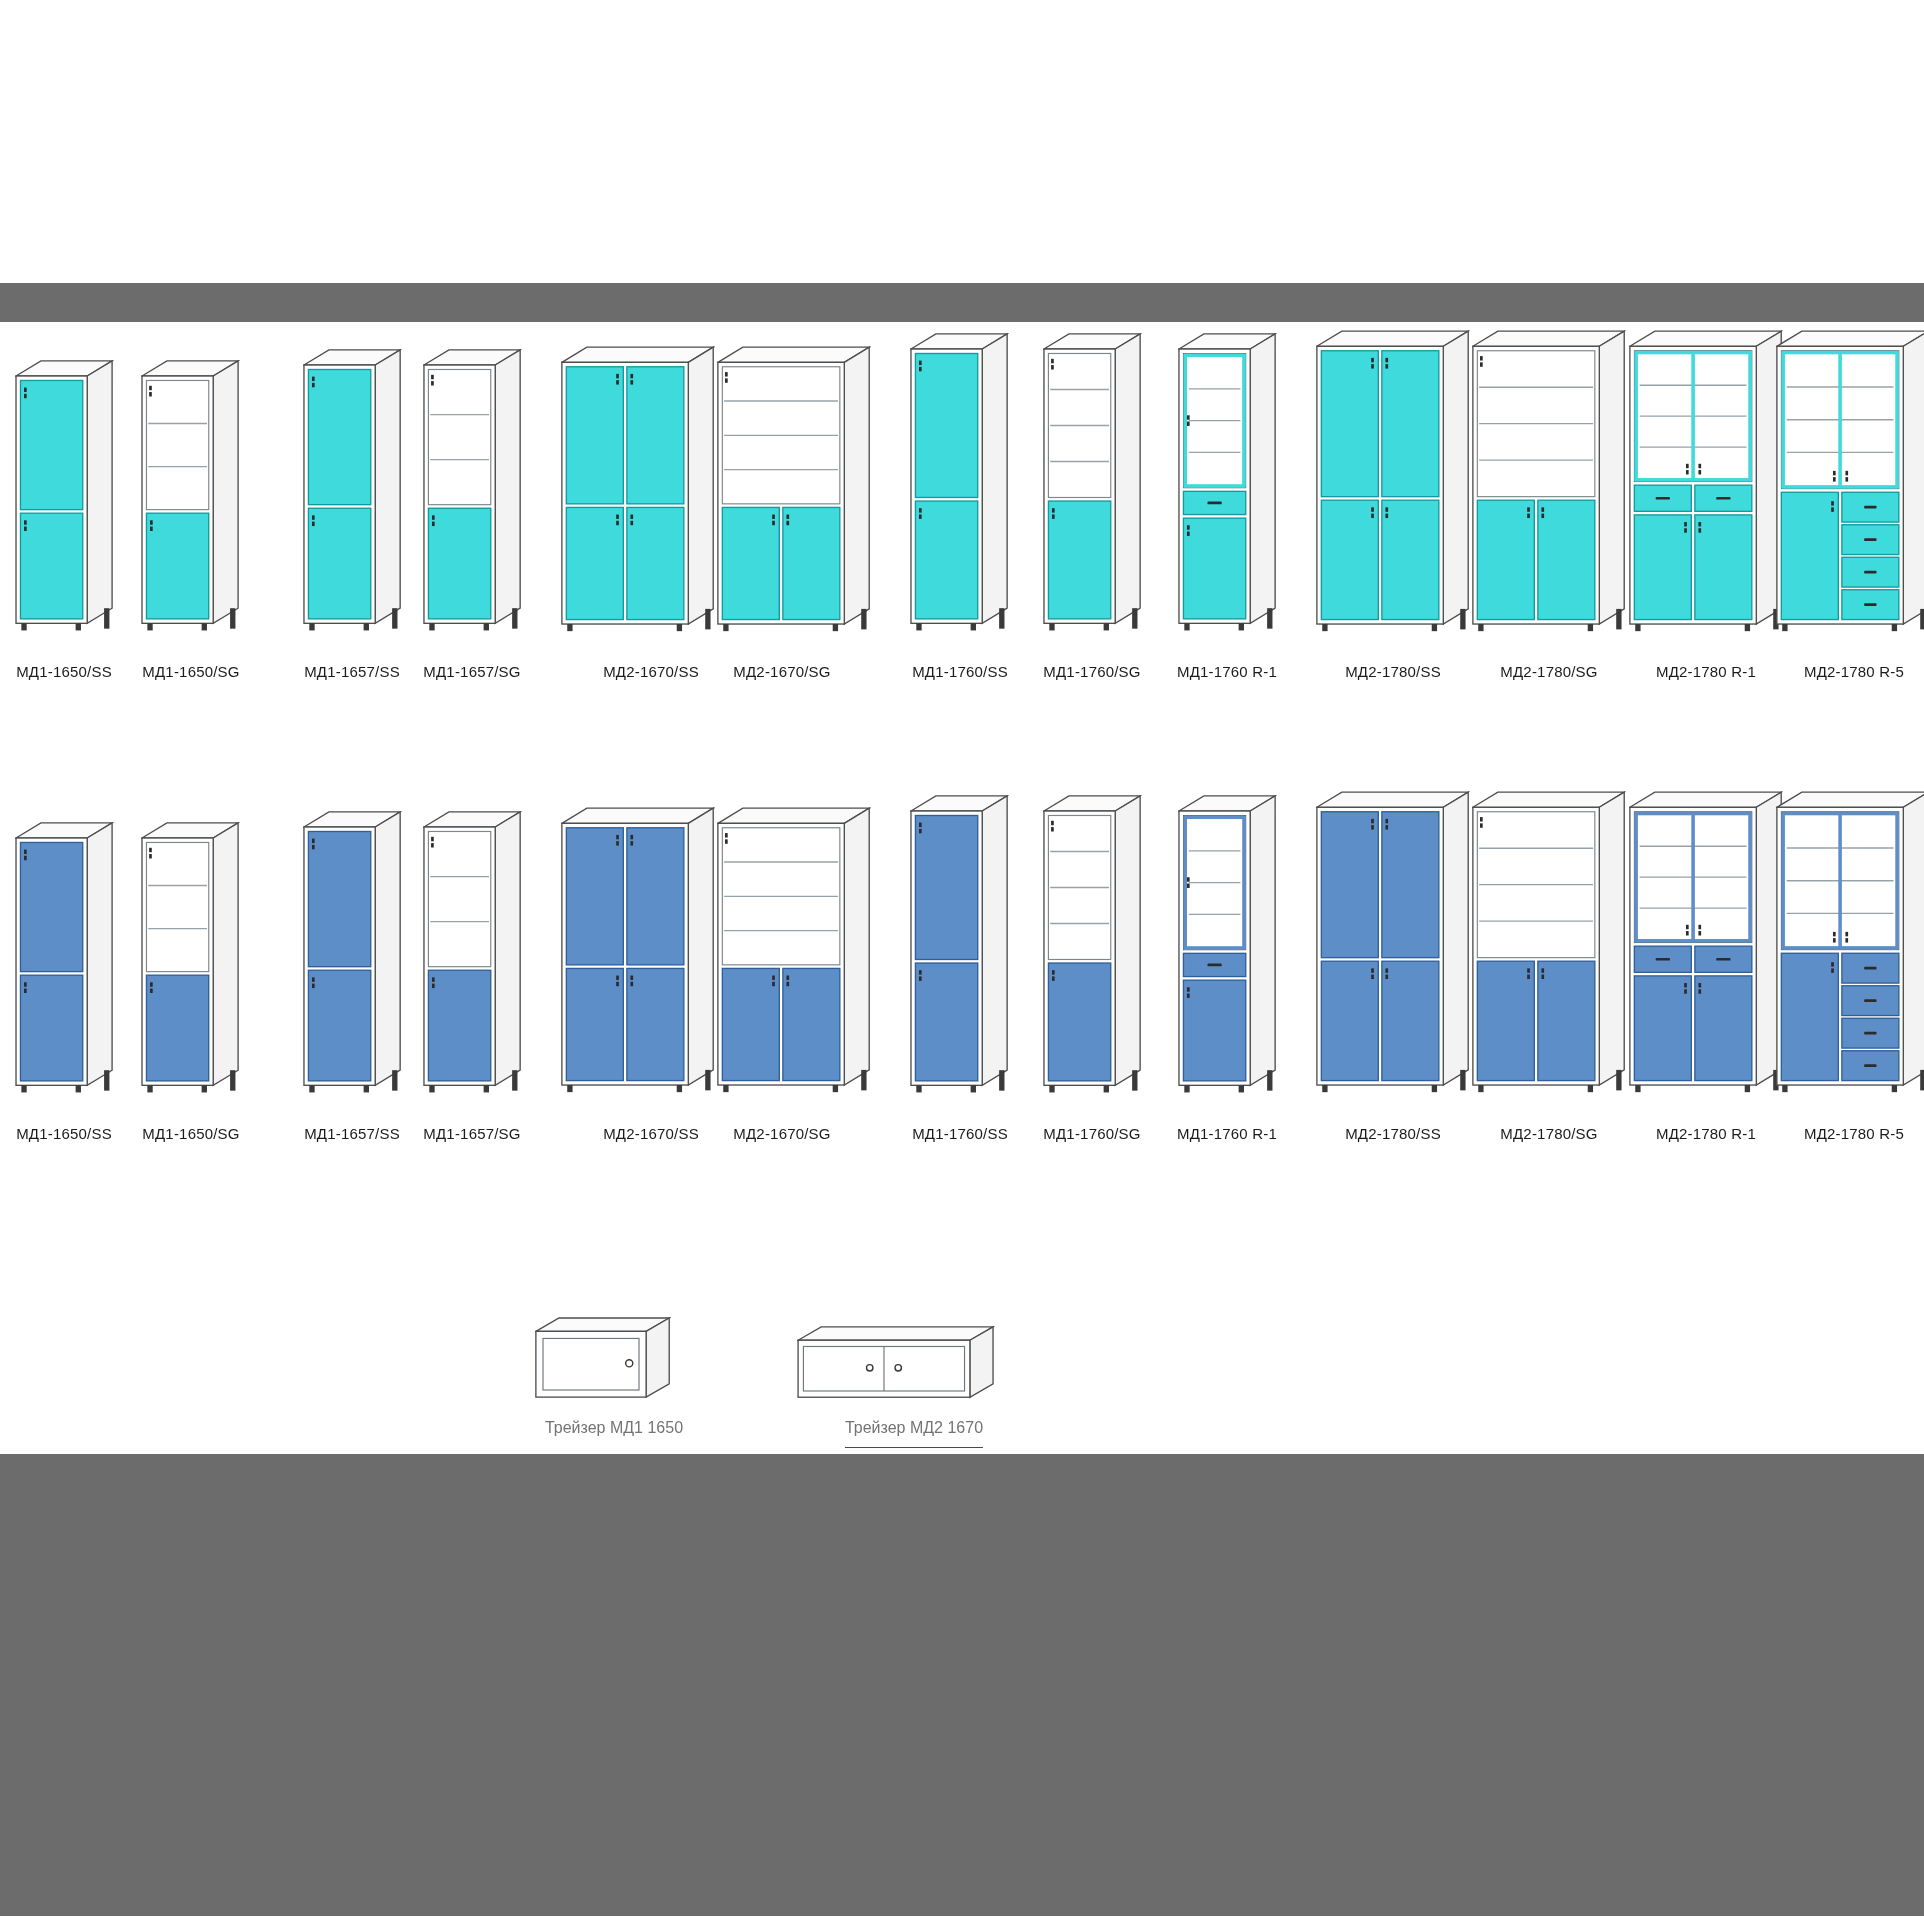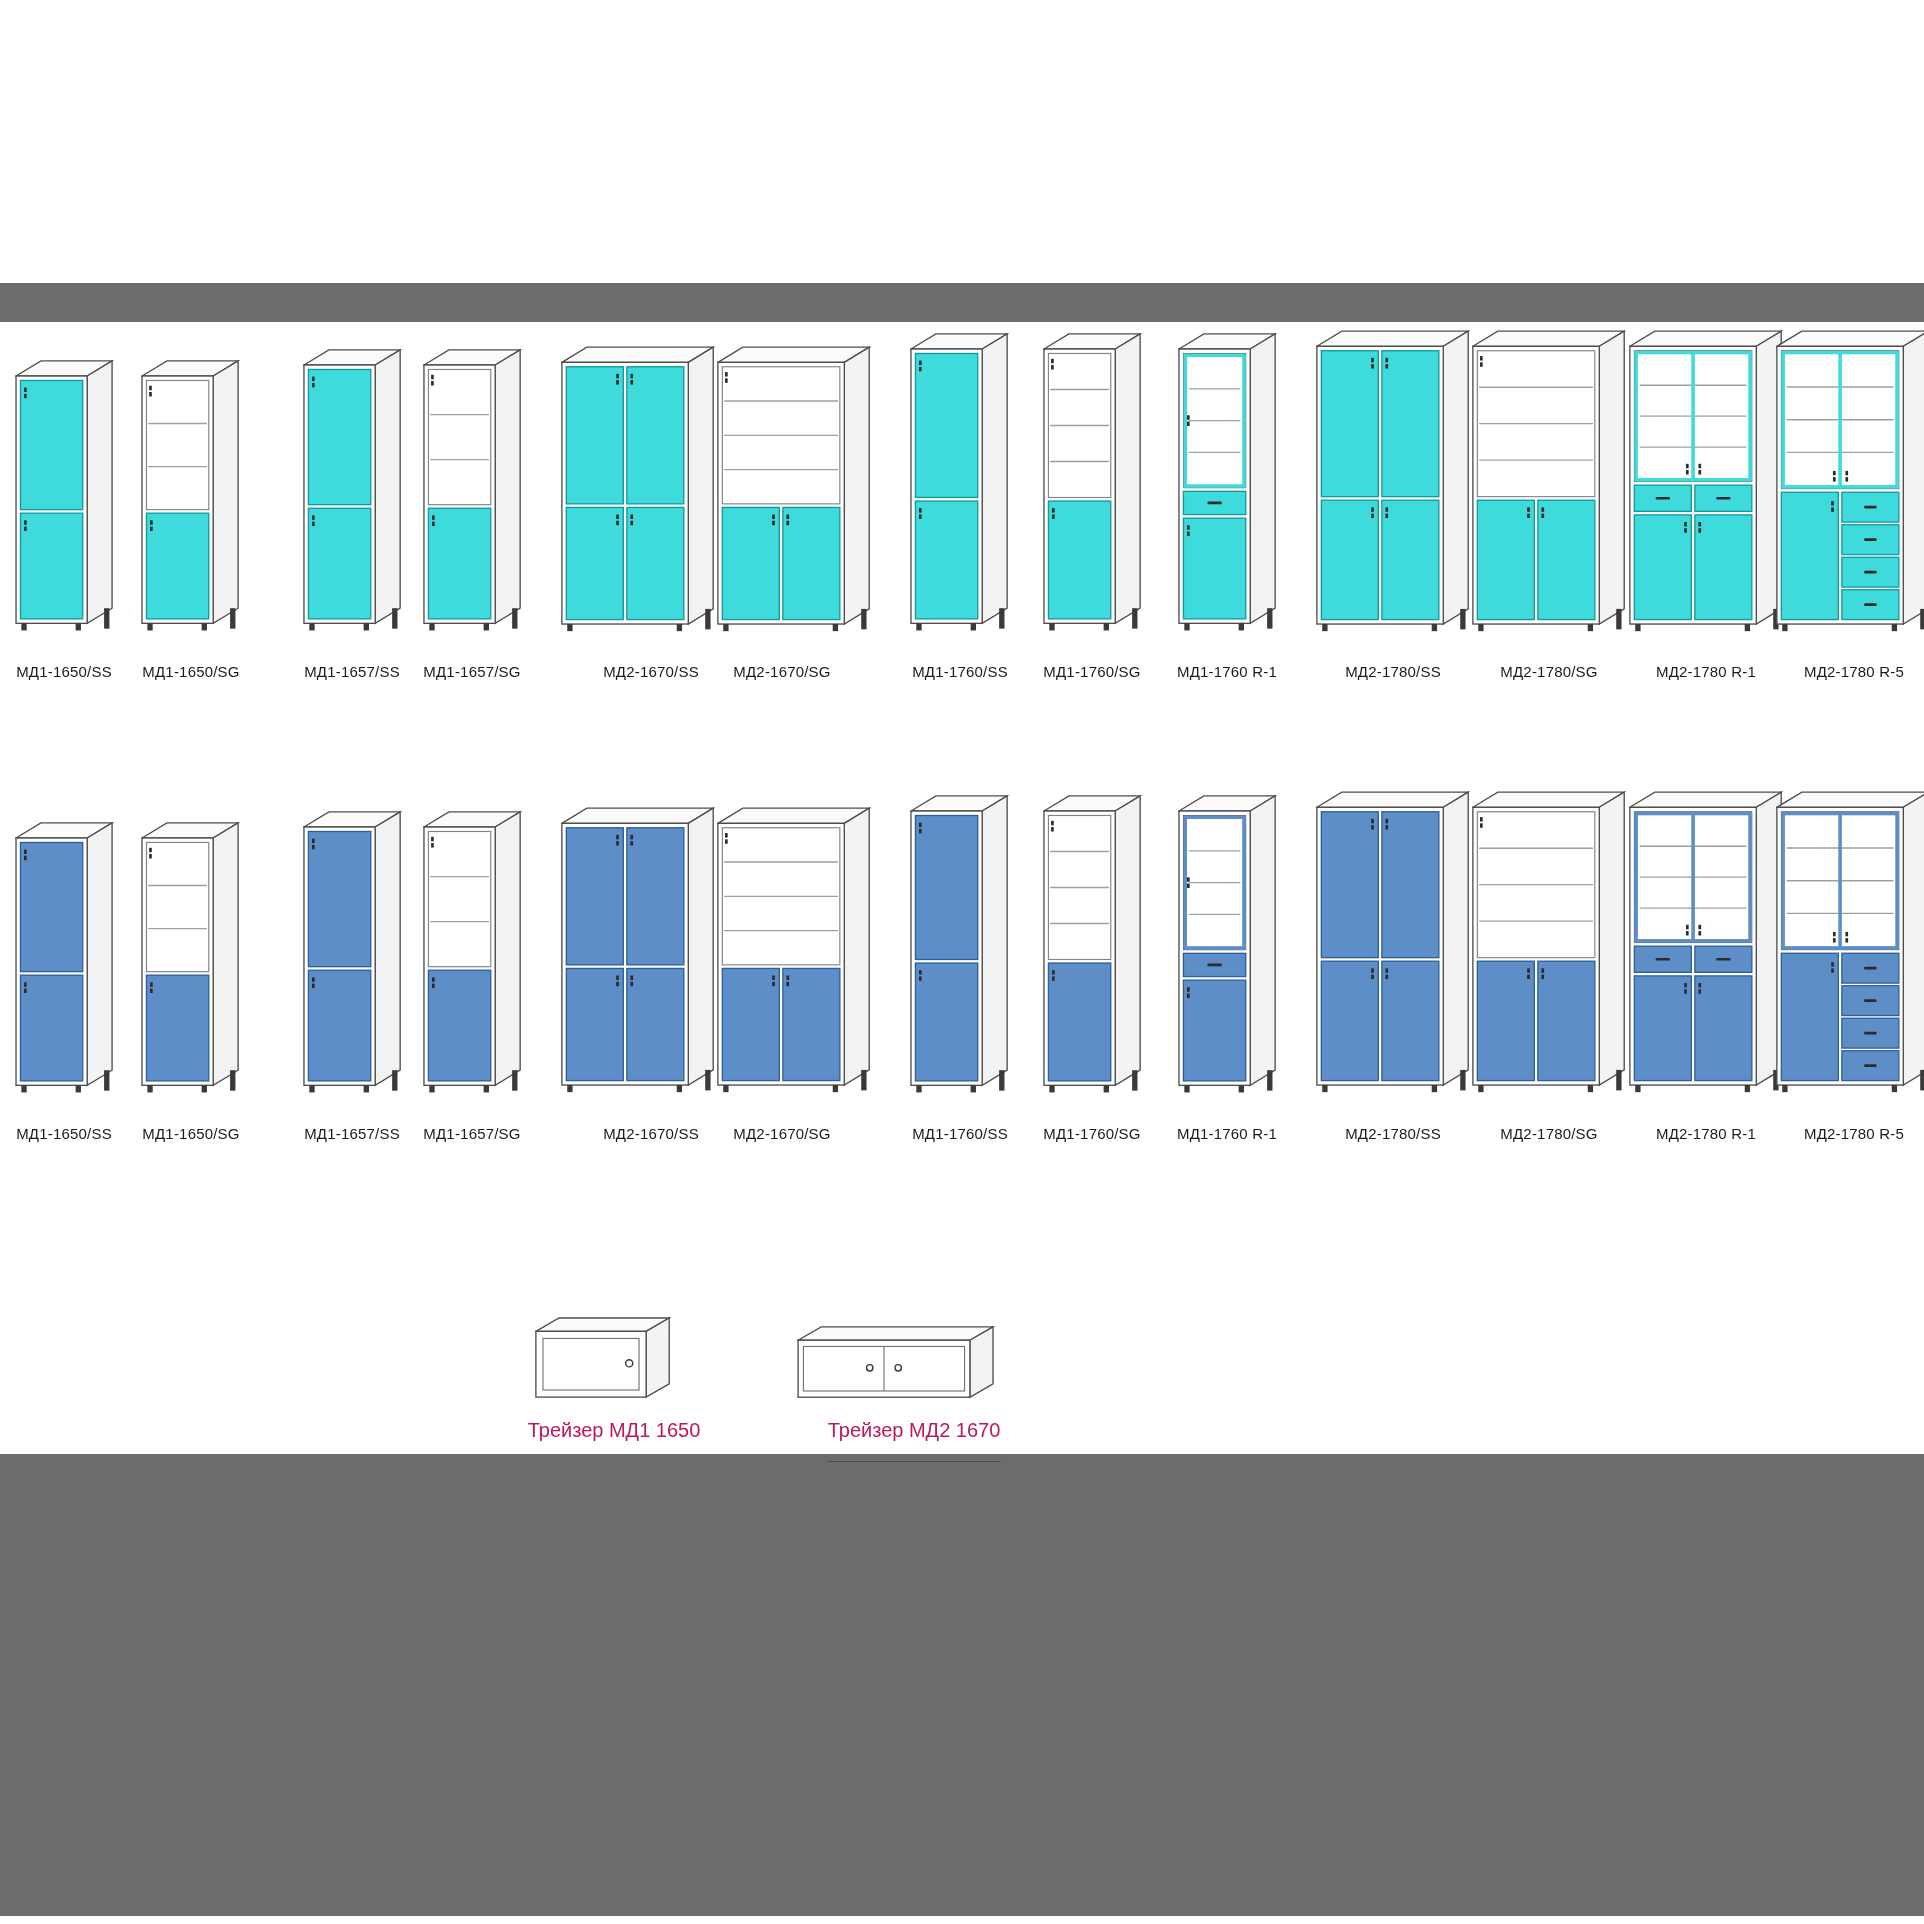--- a/index.html
+++ b/index.html
@@ -4,22 +4,22 @@
 <style>
   html,body{margin:0;padding:0;background:#ffffff;}
   body{font-family:"Liberation Sans", sans-serif;}
   .canvas{position:relative;width:1925px;height:1925px;background:#ffffff;overflow:hidden;}
   .band{position:absolute;left:0;width:1925px;}
   .band.top{top:283px;height:39px;}
   .band.bottom{top:1454px;height:462px;}
   .cab{position:absolute;}
   .cab svg{display:block;}
   .cab-label{position:absolute;transform:translateX(-50%);white-space:nowrap;font-size:15px;color:#1b1b1b;letter-spacing:0.2px;}
-  .tray-label{position:absolute;transform:translateX(-50%);white-space:nowrap;font-size:20px;color:#be185d;}
-  .tray-label.u{border-bottom:0.9px solid #4a4a4a;padding-bottom:19px;}
+  .tray-label{position:absolute;transform:translateX(-50%);white-space:nowrap;font-size:16px;color:#737373;}
+  .tray-label.u{border-bottom:0.9px solid #4a4a4a;padding-bottom:10px;}
 </style>
 </head>
 <body>
 
 <div class="canvas" id="canvas">
   <div class="band top" id="band-top" style="background: rgb(108, 108, 108);"></div>
   <div class="band bottom" id="band-bottom" style="background: rgb(108, 108, 108);"></div>
 <div class="cab" style="left: 14.7px; top: 360px;">
       <svg width="99" height="274" viewBox="0 0 111 308" xmlns="http://www.w3.org/2000/svg">
         <path d="M1,18 L29,1 L109,1 L81,18 Z" fill="#fbfbfb" stroke="#4d4d4d" stroke-width="1.5"></path>

